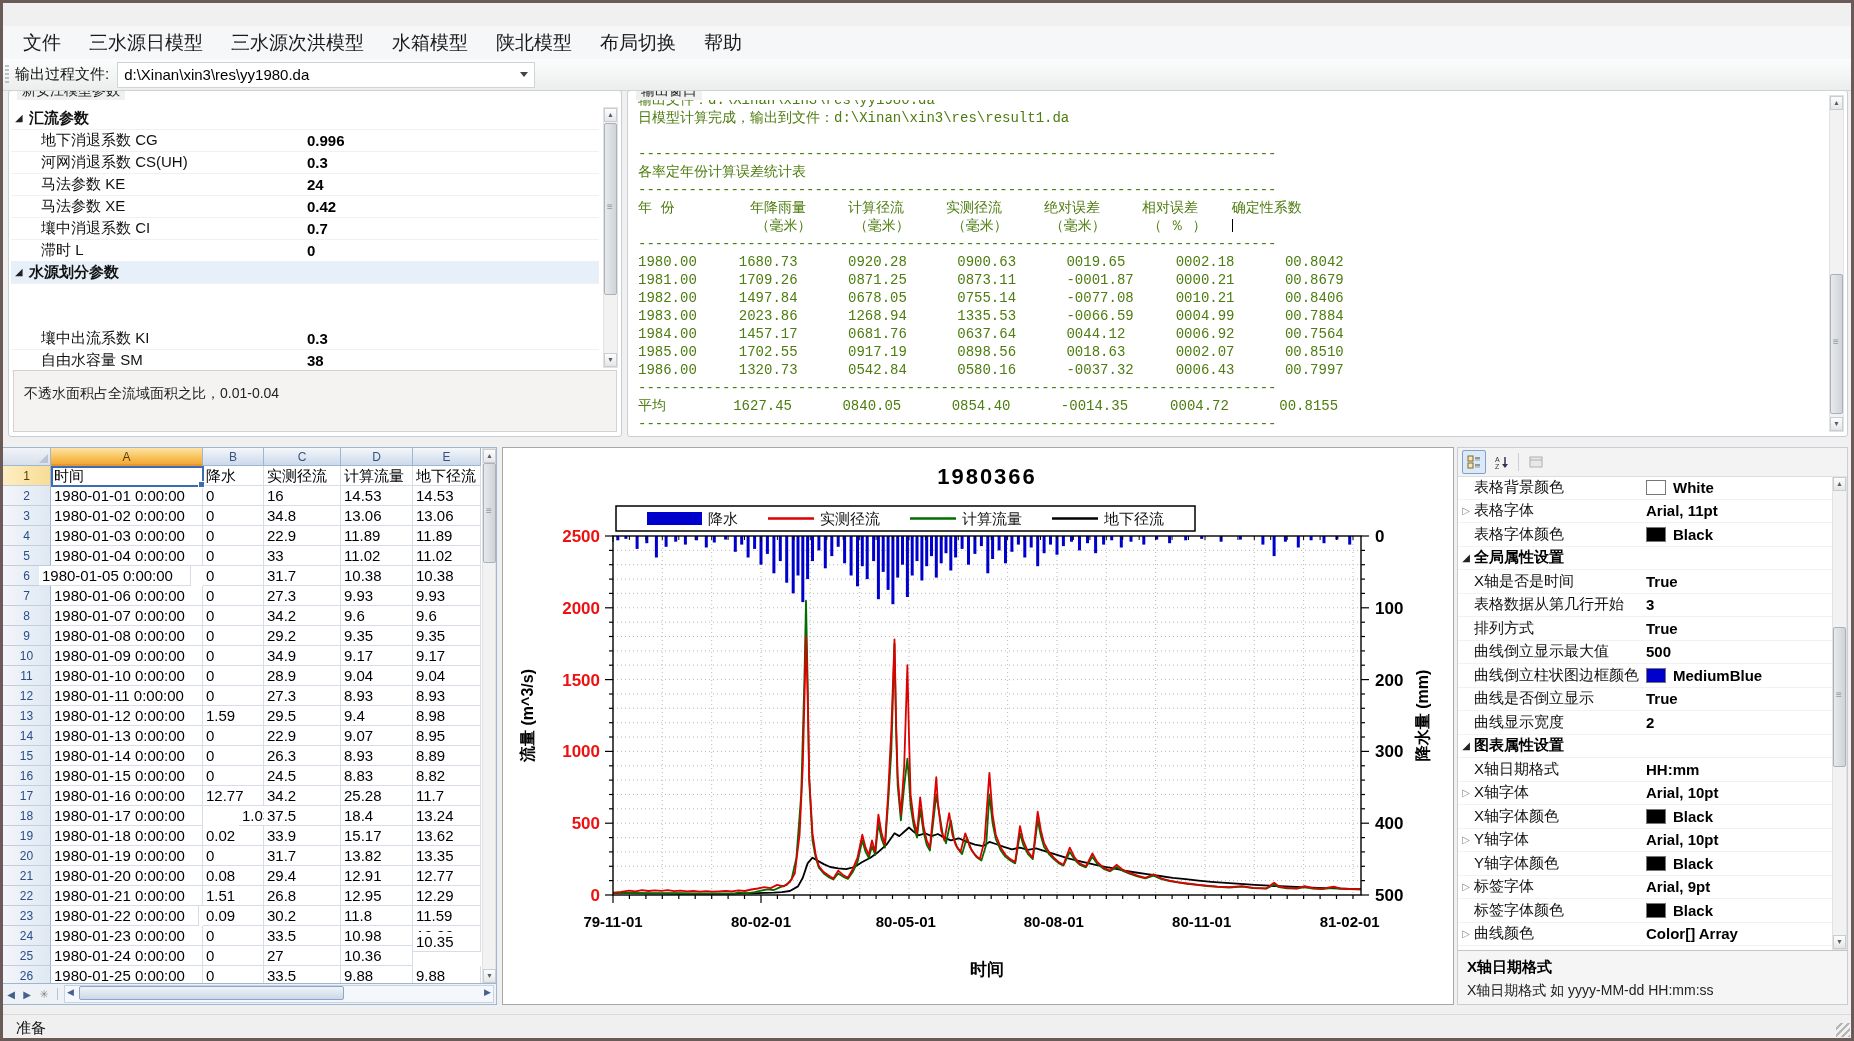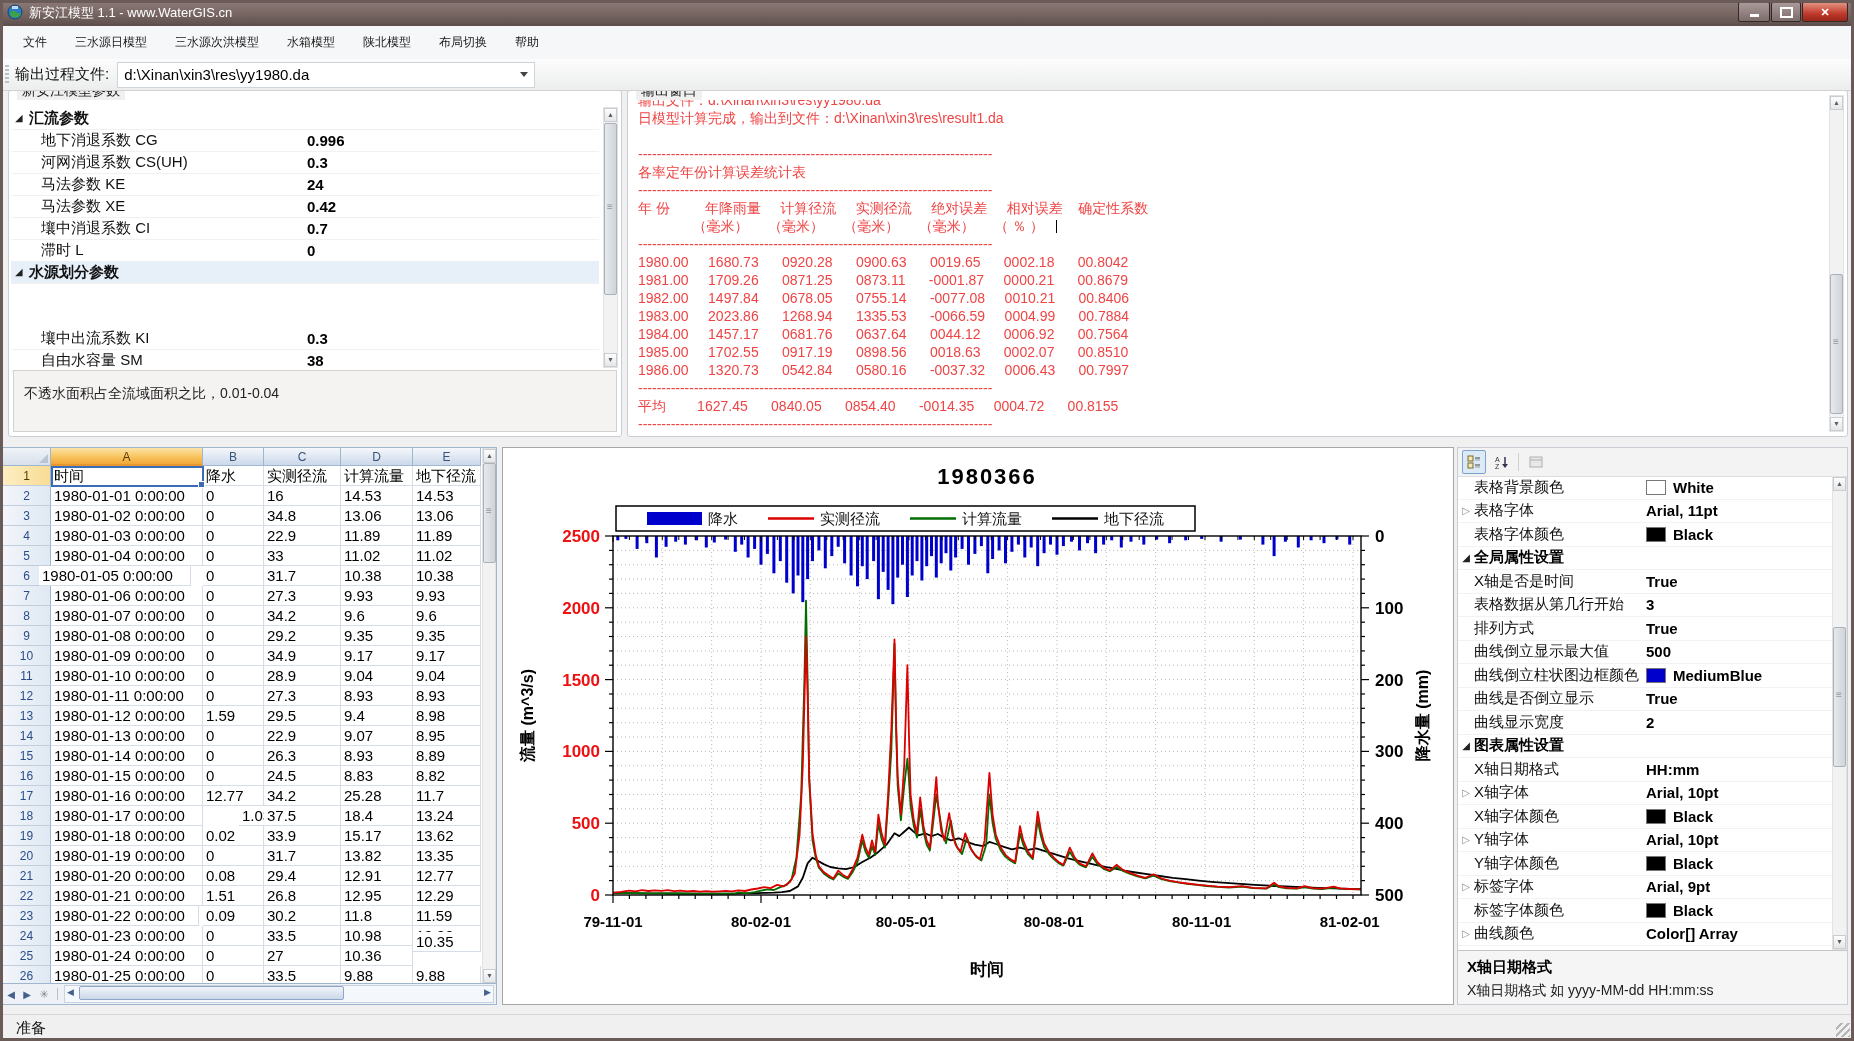--- a/index.html
+++ b/index.html
@@ -9,21 +9,21 @@
   .titlebar{position:absolute;left:0;top:0;width:100%;height:26px;background:linear-gradient(180deg,#8d7c7a,#74635f 60%,#5d4e4c);display:flex;align-items:center;color:#fff;font-size:13px;z-index:50;}
   .titlebar .appicon{margin:0 6px 0 7px;}
   .winbtns{position:absolute;right:6px;top:2px;display:flex;gap:1px;}
   .winbtn{height:18px;border:1px solid #322826;border-radius:2px;background:linear-gradient(180deg,#a9999a,#7c6c6a);display:flex;align-items:center;justify-content:center;color:#fff;font-size:11px;line-height:1;}
   .winbtn.min{width:30px}.winbtn.max{width:28px}
   .winbtn.close{width:44px;background:linear-gradient(180deg,#e39180,#c0392b 60%,#99261c);font-weight:bold;}
   .glyph-min{display:block;width:9px;height:3px;background:#fff;margin-top:7px;}
   .glyph-max{display:block;width:9px;height:7px;border:2px solid #fff;}
   
   .menubar{position:absolute;left:1px;top:26px;width:1852px;height:33px;background:#f6f7f8;border-bottom:1px solid #dcdcdc;display:flex;align-items:center;z-index:10;}
-  .menu-item{padding:6px 14px;font-size:12px;color:#1a1a1a;}
+  .menu-item{padding:6px 14px;font-size:19px;color:#1a1a1a;}
   .menu-item:first-child{margin-left:8px;}
   .toolbar{position:absolute;left:1px;top:59px;width:1852px;height:31px;background:linear-gradient(180deg,#fcfcfc,#eceeee);border-bottom:1px solid #d2d2d2;display:flex;align-items:center;z-index:10;}
   .tb-grip{width:4px;height:20px;margin:0 6px 0 4px;background:repeating-linear-gradient(180deg,#b9c0c6 0 2px,transparent 2px 4px);}
   .tb-label{font-size:15px;color:#111;margin-right:8px;}
   .combo{position:relative;width:410px;height:24px;background:#fff;border:1px solid #cdd4da;display:flex;align-items:center;font-size:15px;padding-left:6px;color:#000;}
   .combo .arrow{position:absolute;right:6px;top:9px;width:0;height:0;border-left:4px solid transparent;border-right:4px solid transparent;border-top:5px solid #444;}
   
   .groupbox{position:absolute;background:#fff;border:1px solid #c9ced5;border-radius:3px;}
   .gb-legend{position:absolute;top:-9px;left:8px;background:#f0f0f0;padding:0 5px;font-size:14px;color:#1c1c1c;z-index:2;}
   
@@ -36,21 +36,21 @@
   .param-desc{position:absolute;left:4px;right:4px;bottom:4px;height:62px;background:#f4f3f2;border:1px solid #d2d2d2;padding:8px 10px;box-sizing:border-box;}
   .param-desc .t{font-size:15px;font-weight:bold;color:#000;}
   .param-desc .d{font-size:14px;color:#222;margin-top:6px;}
   
   .vsb{position:absolute;width:15px;background:#f2f2f2;border:1px solid #e2e2e2;box-sizing:border-box;}
   .vsb .btn{position:absolute;left:0;width:13px;height:14px;background:linear-gradient(180deg,#fdfdfd,#e4e6e8);border:1px solid #c9ccd0;box-sizing:border-box;color:#5a5f66;font-size:7px;text-align:center;line-height:12px;}
   .vsb .thumb{position:absolute;left:0;width:13px;background:linear-gradient(90deg,#e7e9ec,#cfd4d9);border:1px solid #aab1b8;border-radius:2px;box-sizing:border-box;}
   .vsb .thumb::after{content:"≡";position:absolute;left:2px;top:50%;margin-top:-8px;color:#8d959d;font-size:10px;}
   
   .output-clip{position:absolute;left:10px;top:9px;right:24px;bottom:4px;overflow:hidden;}
-  .output-pre{margin:-9px 0 0 0;font-family:Liberation Sans, sans-serif;font-size:14px;line-height:18px;color:#ef4444;white-space:pre;}
+  .output-pre{margin:-9px 0 0 0;font-family:Liberation Mono, monospace;font-size:14px;line-height:18px;color:#4d7c0f;white-space:pre;}
   .caret{display:inline-block;width:1px;height:13px;background:#000;vertical-align:-2px;}
   
   .sheet{position:absolute;background:#fff;border:1px solid #9eb6ce;box-sizing:border-box;font-size:15px;}
   .sh-cell{position:absolute;box-sizing:border-box;border-right:1px solid #d6dde8;border-bottom:1px solid #d6dde8;padding:1px 0 0 3px;white-space:nowrap;overflow:hidden;color:#000;background:#fff;}
   .sh-colhead{position:absolute;box-sizing:border-box;background:linear-gradient(180deg,#f5f8fb,#dde6f2 55%,#cdd9ea);border-right:1px solid #9eb6ce;border-bottom:1px solid #9eb6ce;color:#39537a;font-size:12px;text-align:center;padding-top:2px;}
   .sh-colhead.sel{background:linear-gradient(180deg,#fde3a7,#f9c45e 55%,#f2a83a);border-bottom:2px solid #e8962e;color:#5a3c00;}
   .sh-rowhead{position:absolute;box-sizing:border-box;background:linear-gradient(90deg,#f3f6fa,#dfe8f3);border-right:1px solid #9eb6ce;border-bottom:1px solid #c3cedd;color:#2a4d89;font-size:12px;text-align:center;padding-top:3px;}
   .sh-rowhead.sel{background:linear-gradient(90deg,#fdeec2,#f8dc96);color:#5a3c00;}
   .sh-corner{position:absolute;left:0;top:0;width:48px;height:18px;background:linear-gradient(180deg,#f0f3f7,#d8e0ec);border-right:1px solid #9eb6ce;border-bottom:1px solid #9eb6ce;box-sizing:border-box;}
   .sh-corner::after{content:"";position:absolute;right:2px;bottom:2px;border-left:9px solid transparent;border-bottom:9px solid #b9c4d4;}
@@ -91,41 +91,20 @@
   
   .statusbar{position:absolute;left:0;top:1014px;width:100%;height:27px;background:#f0f0f0;border-top:1px solid #d9d9d9;display:flex;align-items:center;font-size:15px;color:#111;z-index:9;}
   .statusbar .txt{margin-left:16px;}
   .sizegrip{position:absolute;right:4px;bottom:5px;width:14px;height:14px;background:repeating-linear-gradient(135deg,transparent 0 3px,#b5b5b5 3px 5px);}
 </style>
 </head>
 <body>
 
 <div class="window">
 
-  <div class="titlebar">
-    <span class="appicon">
-      <svg width="16" height="16">
-          <circle cx="8" cy="8" r="7" fill="#2b7bc4" stroke="#14466f"></circle>
-          <path d="M3 9 Q6 5 9 8 T14 8 L13 12 Q8 15 4 12 Z" fill="#3da344"></path>
-          <rect x="5" y="2" width="6" height="3" fill="#e8f4ff" opacity="0.8"></rect>
-        </svg>
-    </span>
-    <span>新安江模型 1.1 - www.WaterGIS.cn</span>
-    <div class="winbtns">
-      <div class="winbtn min">
-          <span class="glyph-min"></span>
-        </div>
-      <div class="winbtn max">
-          <span class="glyph-max"></span>
-        </div>
-      <div class="winbtn close">
-          <span>✕</span>
-        </div>
-    </div>
-  </div>
 
   <div class="menubar" id="menubar">
       <div class="menu-item">文件</div>
       <div class="menu-item">三水源日模型</div>
       <div class="menu-item">三水源次洪模型</div>
       <div class="menu-item">水箱模型</div>
       <div class="menu-item">陕北模型</div>
       <div class="menu-item">布局切换</div>
       <div class="menu-item">帮助</div>
     </div>

